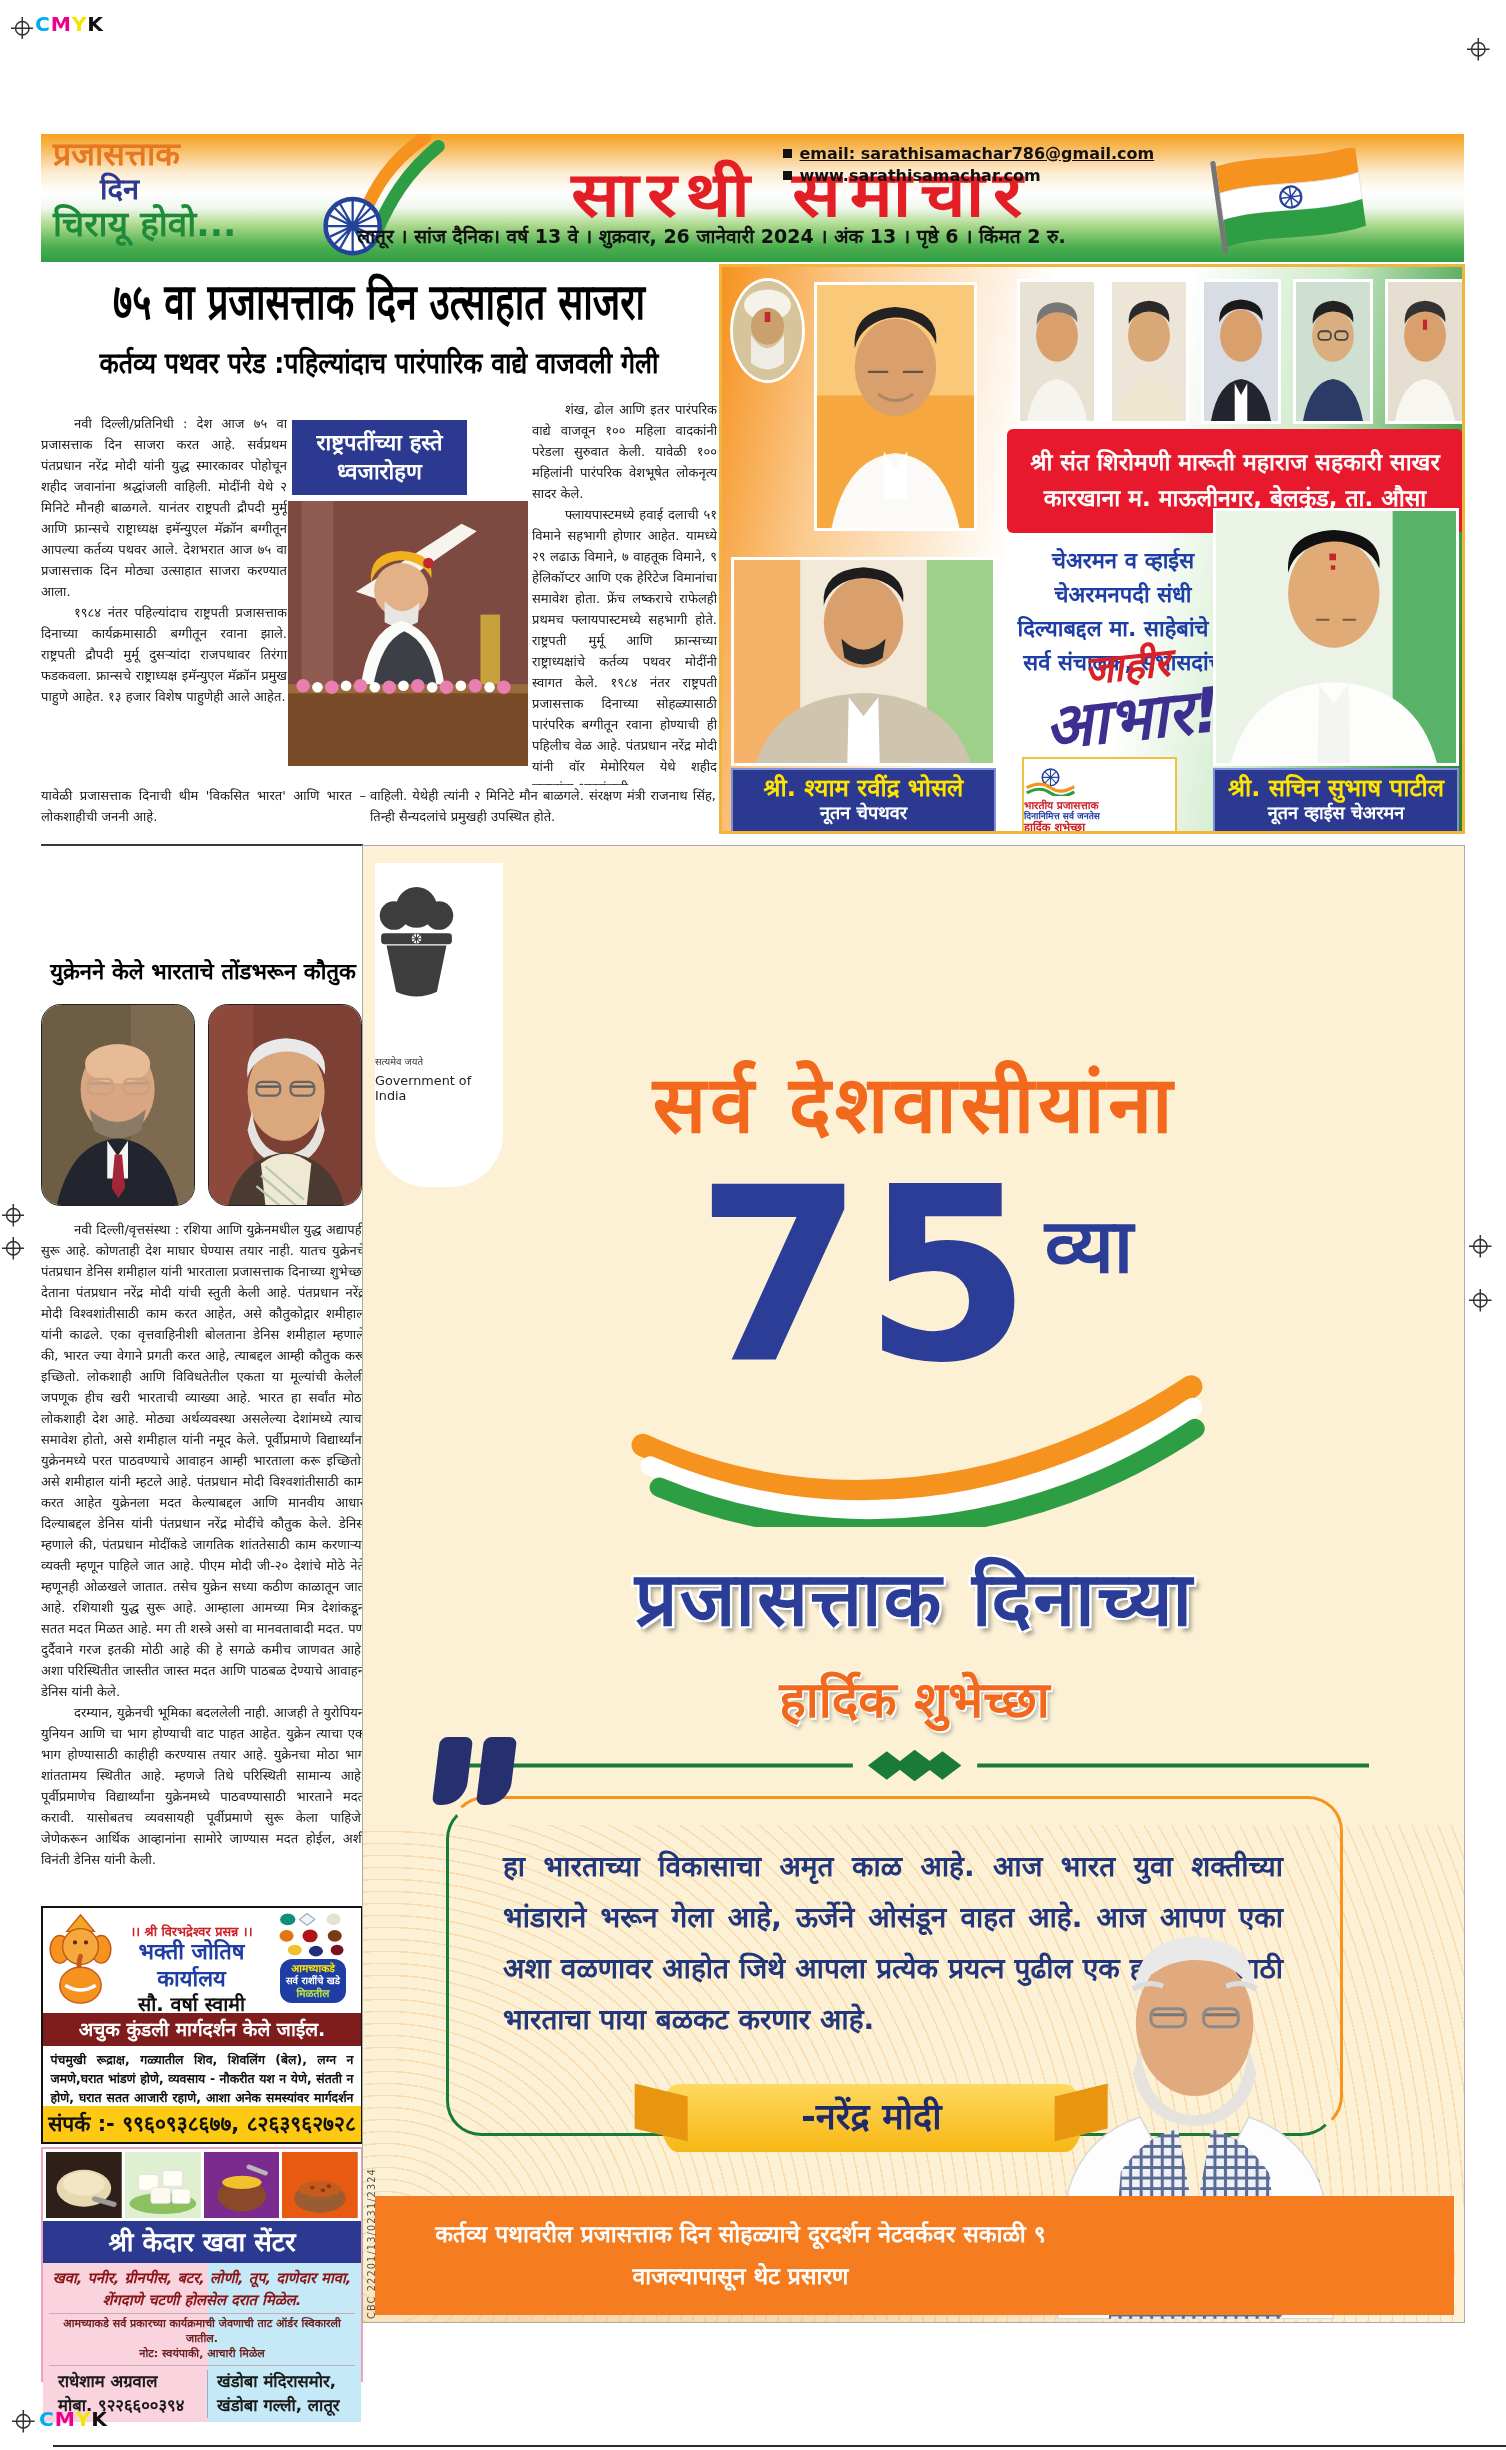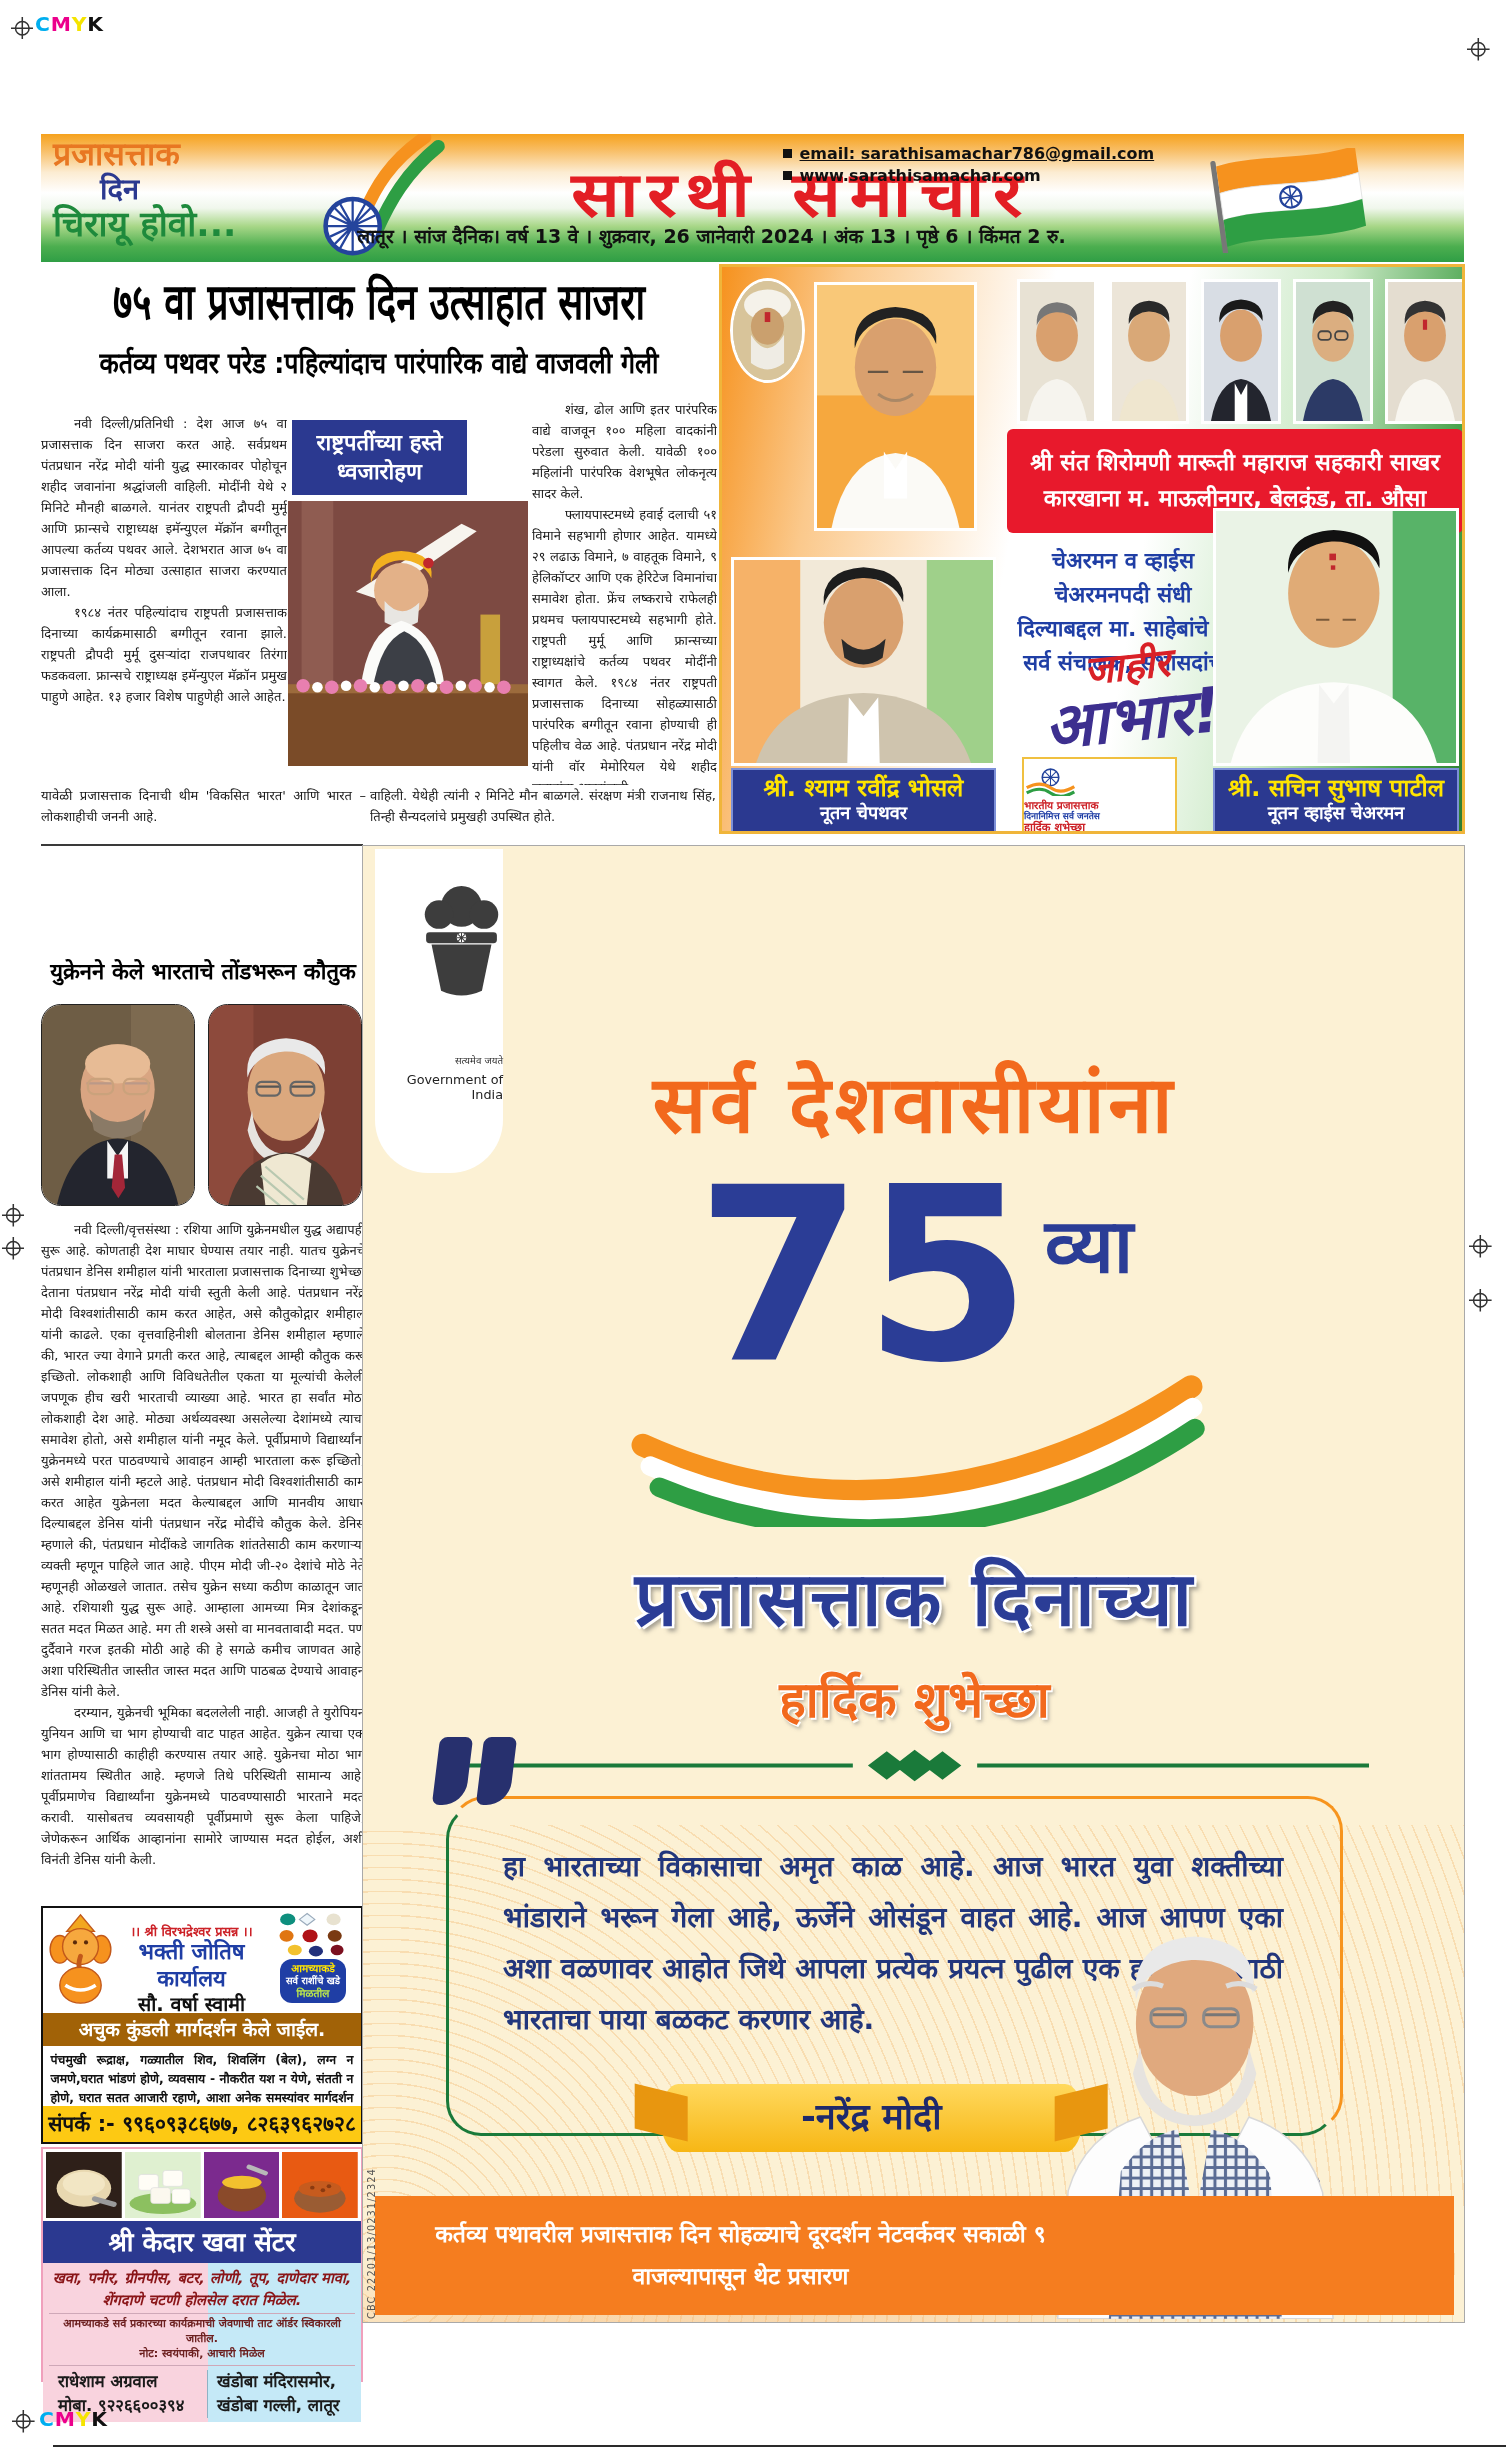--- a/index.html
+++ b/index.html
@@ -63,21 +63,21 @@
   .astro-mid { flex:1; text-align:center; line-height:1.2; padding-top:1.5px; }
   .astro-bless { color:#cc2127; font-size:12.8px; font-weight:bold;margin-top:12px; }
   .astro-office { color:#1f3ea5; font-size:22px; font-weight:900; }
   .astro-name { color:#111; font-size:19.6px; font-weight:900; margin-top:1.5px; }
   .astro-deg { color:#111; font-size:14.3px; font-weight:bold; }
   .astro-right { width:90px; display:flex; flex-direction:column; align-items:center; }
   .astro-bubble { background:#1f3ea5; border-radius:12px; padding:3px 6px; text-align:center; line-height:1.25; margin-top:1.5px; }
   .astro-bubble .b1 { color:#ffe400; font-size:10.5px; font-weight:bold; }
   .astro-bubble .b2 { color:#fff; font-size:9.8px; font-weight:bold; }
   .astro-bubble .b3 { color:#bde84a; font-size:10.5px; font-weight:bold; }
-  .astro-band { height:33px; background:#a16207; color:#fff; font-size:19px; font-weight:900; text-align:center; line-height:33px; }
+  .astro-band { height:33px; background:#7f1d1d; color:#fff; font-size:19px; font-weight:900; text-align:center; line-height:33px; }
   .astro-body { flex:1; padding:3.8px 7.5px; font-size:12.4px; font-weight:bold; line-height:19px; text-align:justify; color:#111; overflow:hidden; }
   .astro-contact { height:36px; background:#fdc913; color:#111; font-size:21px; font-weight:900; text-align:center; line-height:36px; }
 
   
   .khawa { left:41px; top:2147px; width:322px; height:235px; border:2.3px solid #f0a0bc; background:#fff; display:flex; flex-direction:column; }
   .kh-photos { height:72px; display:flex; gap:3px; padding:3px; background:#fff; }
   .kh-photos svg { flex:1; height:100%; display:block; }
   .kh-band { height:42px; background:#2b3990; color:#fff; font-size:26px; font-weight:900; text-align:center; line-height:42px; }
   .kh-bottom { flex:1; background:linear-gradient(90deg,#f9d3de 0 52%,#c5e9f7 52%); padding:3.8px 6px; text-align:center; }
   .kh-items { color:#8a1518; font-size:14.7px; font-weight:900; font-style:italic; line-height:22px; }
@@ -113,21 +113,21 @@
   .namebar .rl { color:#fff; font-size:18px; font-weight:bold; line-height:1.2; }
 
   
   .cad { left:362px; top:845px; width:1103px; height:1478px; background:#fcf1d4; border:1.5px solid #a9a9a9; overflow:hidden; }
   .cad-decor { left:0; top:979px; width:1103px; height:499px;
     background:
       radial-gradient(55% 30% at 42% 96%, rgba(243,166,96,.38), transparent 70%),
       radial-gradient(40% 22% at 12% 100%, rgba(247,190,130,.45), transparent 72%),
       repeating-radial-gradient(circle at 2% 88%, rgba(238,160,70,.25) 0 1.5px, transparent 1.5px 12px);
   }
-  .emblem-box { left:12px; top:3px; width:128px; height:324px; background:#fff; border-radius:0 0 53px 53px; text-align:right; padding-top:22px; }
+  .emblem-box { left:12px; top:17px; width:128px; height:324px; background:#fff; border-radius:0 0 53px 53px; text-align:left; padding-top:9px; }
   .emblem-box .motto { font-size:9.8px; color:#333; margin-top:3px; }
   .emblem-box .gov { font-size:12.8px; color:#222; margin-top:4.5px; }
   .cad-greet { left:0; top:202px; width:1103px; text-align:center; color:#f2691d; font-size:79px; font-weight:900; letter-spacing:3.8px; white-space:nowrap; }
   .cad-num { left:0; top:316px; width:1103px; text-align:center; color:#2b3d96; white-space:nowrap; }
   .cad-num .n { font-size:241px; font-weight:900; line-height:0.95; display:inline-block; }
   .cad-num .s { font-size:75px; font-weight:900; display:inline-block; vertical-align:top; margin-top:30px; margin-left:13.6px; }
   .cad-swoosh { left:264px; top:527px; width:580px; height:154px; }
   .cad-occ { left:0; top:699px; width:1103px; text-align:center; color:#2b3d96; font-size:75px; font-weight:900; letter-spacing:2.3px; white-space:nowrap;
     text-shadow:2.3px 2.3px 0 #fff,-2.3px -2.3px 0 #fff,2.3px -2.3px 0 #fff,-2.3px 2.3px 0 #fff,4.5px 5.3px 4.5px rgba(90,90,90,.55); }
   .cad-wish { left:0; top:818px; width:1103px; text-align:center; color:#f2691d; font-size:50px; font-weight:900;

